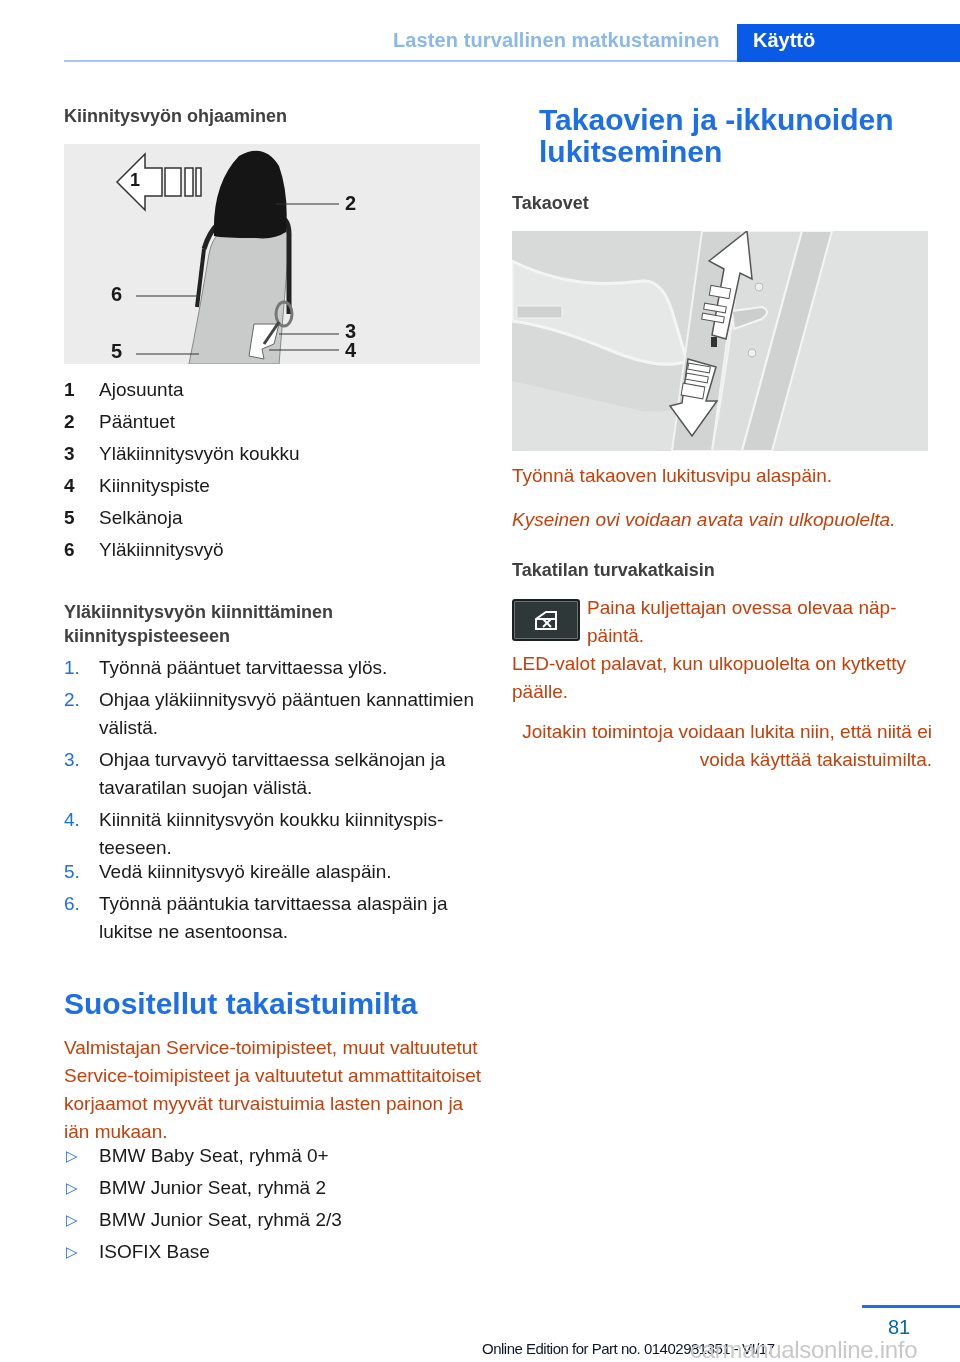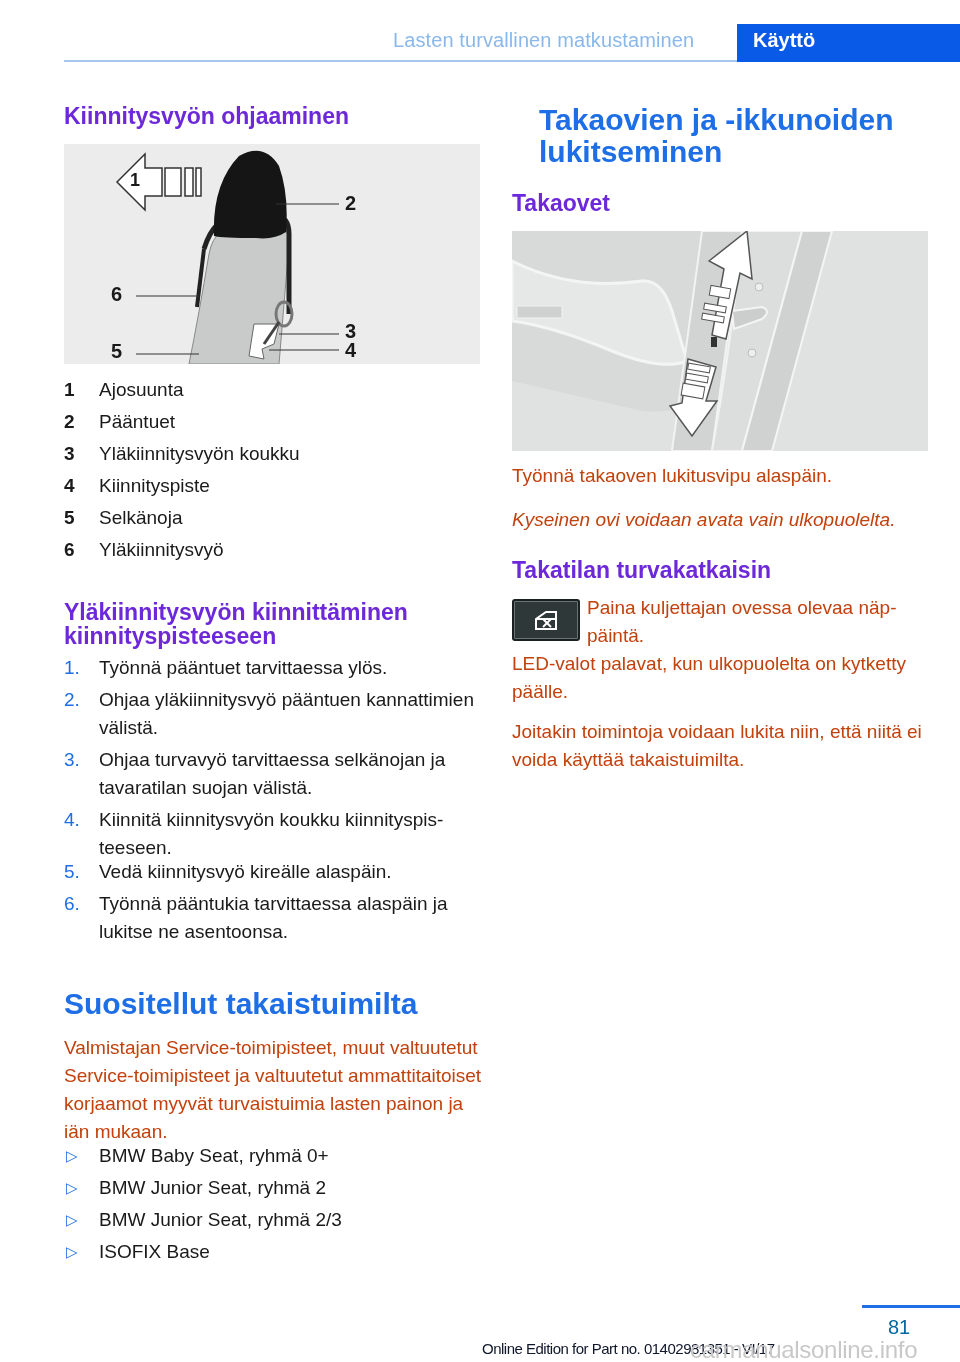--- a/index.html
+++ b/index.html
@@ -3,29 +3,29 @@
 <meta charset="utf-8">
 <style>
   html, body { margin: 0; padding: 0; }
   body {
     width: 960px; height: 1362px; position: relative; background: #ffffff;
     font-family: "Liberation Sans", "DejaVu Sans", sans-serif; color: #1a1a1a;
     overflow: hidden;
   }
   
   .hdr-line { position: absolute; left: 64px; top: 60px; width: 676px; height: 2px; background: #a6c8f0; }
-  .hdr-section { position: absolute; left: 393px; top: 29px; font-size: 20px; font-weight: normal; color: #8ab8ea; letter-spacing: 0.1px; text-align: right; }
+  .hdr-section { position: absolute; left: 393px; top: 29px; font-size: 20px; font-weight: bold; color: #8ab8ea; letter-spacing: 0.1px; text-align: right; }
   .hdr-tab { position: absolute; left: 737px; top: 24px; width: 223px; height: 38px; background: #0a5ae8; }
   .hdr-tab span { position: absolute; left: 16px; top: 5px; font-size: 20px; font-weight: bold; color: #ffffff; }
 
   .col { position: absolute; }
   .left { left: 64px; width: 416px; }
   .right { left: 512px; width: 420px; }
 
-  .h3 { font-size: 23px; font-weight: bold; color: #6d28d9; line-height: 24px; }
+  .h3 { font-size: 18px; font-weight: bold; color: #404040; line-height: 24px; }
   .h2 { font-size: 30px; font-weight: bold; color: #1e6ee6; line-height: 32px; }
   .p { font-size: 19px; line-height: 28px; color: #c2410c; }
 
   .figure { position: absolute; background: #ececec; overflow: hidden; }
 
   .legend-row { position: absolute; left: 64px; font-size: 19px; line-height: 24px; }
   .legend-row .num { position: absolute; left: 0; font-weight: bold; }
   .legend-row .txt { position: absolute; left: 35px; white-space: nowrap; }
 
   .step { position: absolute; left: 64px; width: 420px; font-size: 19px; line-height: 28px; }
@@ -199,18 +199,18 @@
   <svg width="64" height="38" viewBox="0 0 64 38">
     <path d="M22,28 L22,18 L32,11 L42,11 L42,28 Z" fill="none" stroke="#ffffff" stroke-width="2"></path>
     <line x1="22" y1="18" x2="42" y2="18" stroke="#ffffff" stroke-width="2"></line>
     <line x1="29" y1="18" x2="37" y2="26" stroke="#ffffff" stroke-width="2"></line>
     <line x1="37" y1="18" x2="29" y2="26" stroke="#ffffff" stroke-width="2"></line>
   </svg>
 </div>
 <div style="position:absolute; left:587px; top:594px; width:340px;" class="p">Paina kuljettajan ovessa olevaa näp­päintä.</div>
 
 <div class="col right p" style="top:650px;">LED-valot palavat, kun ulkopuolelta on kyt­ketty päälle.</div>
-<div class="col right p" style="top:718px;">Joitakin toimintoja voidaan lukita niin, että niitä ei voida käyttää takaistuimilta.</div>
+<div class="col right p" style="top:718px;text-align:right;">Joitakin toimintoja voidaan lukita niin, että niitä ei voida käyttää takaistuimilta.</div>
 
 <div class="footer-line"></div>
 <div class="page-num">81</div>
 <div class="footer-text">Online Edition for Part no. 01402981351 - VI/17</div>
 <div class="watermark">carmanualsonline.info</div>
 
 </body></html>

